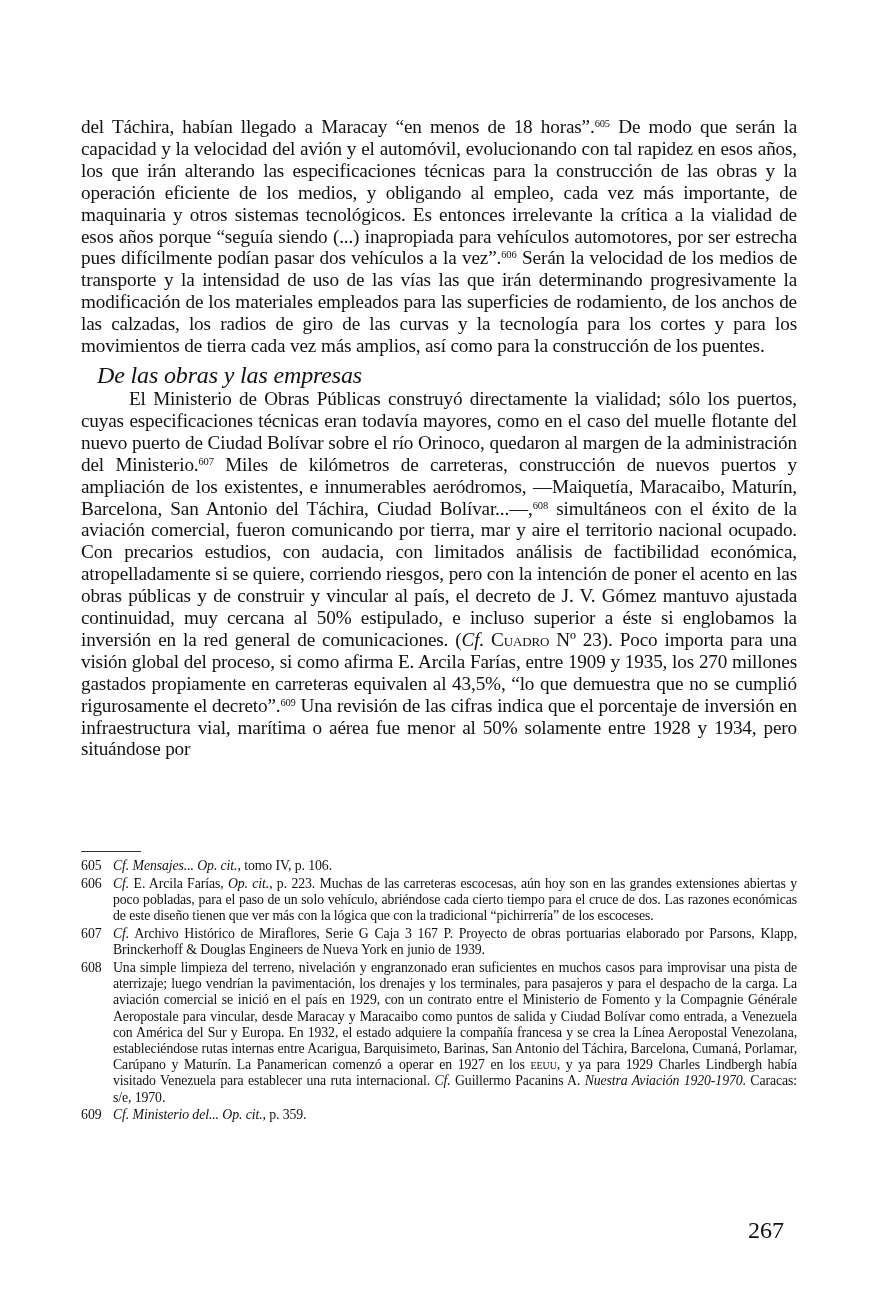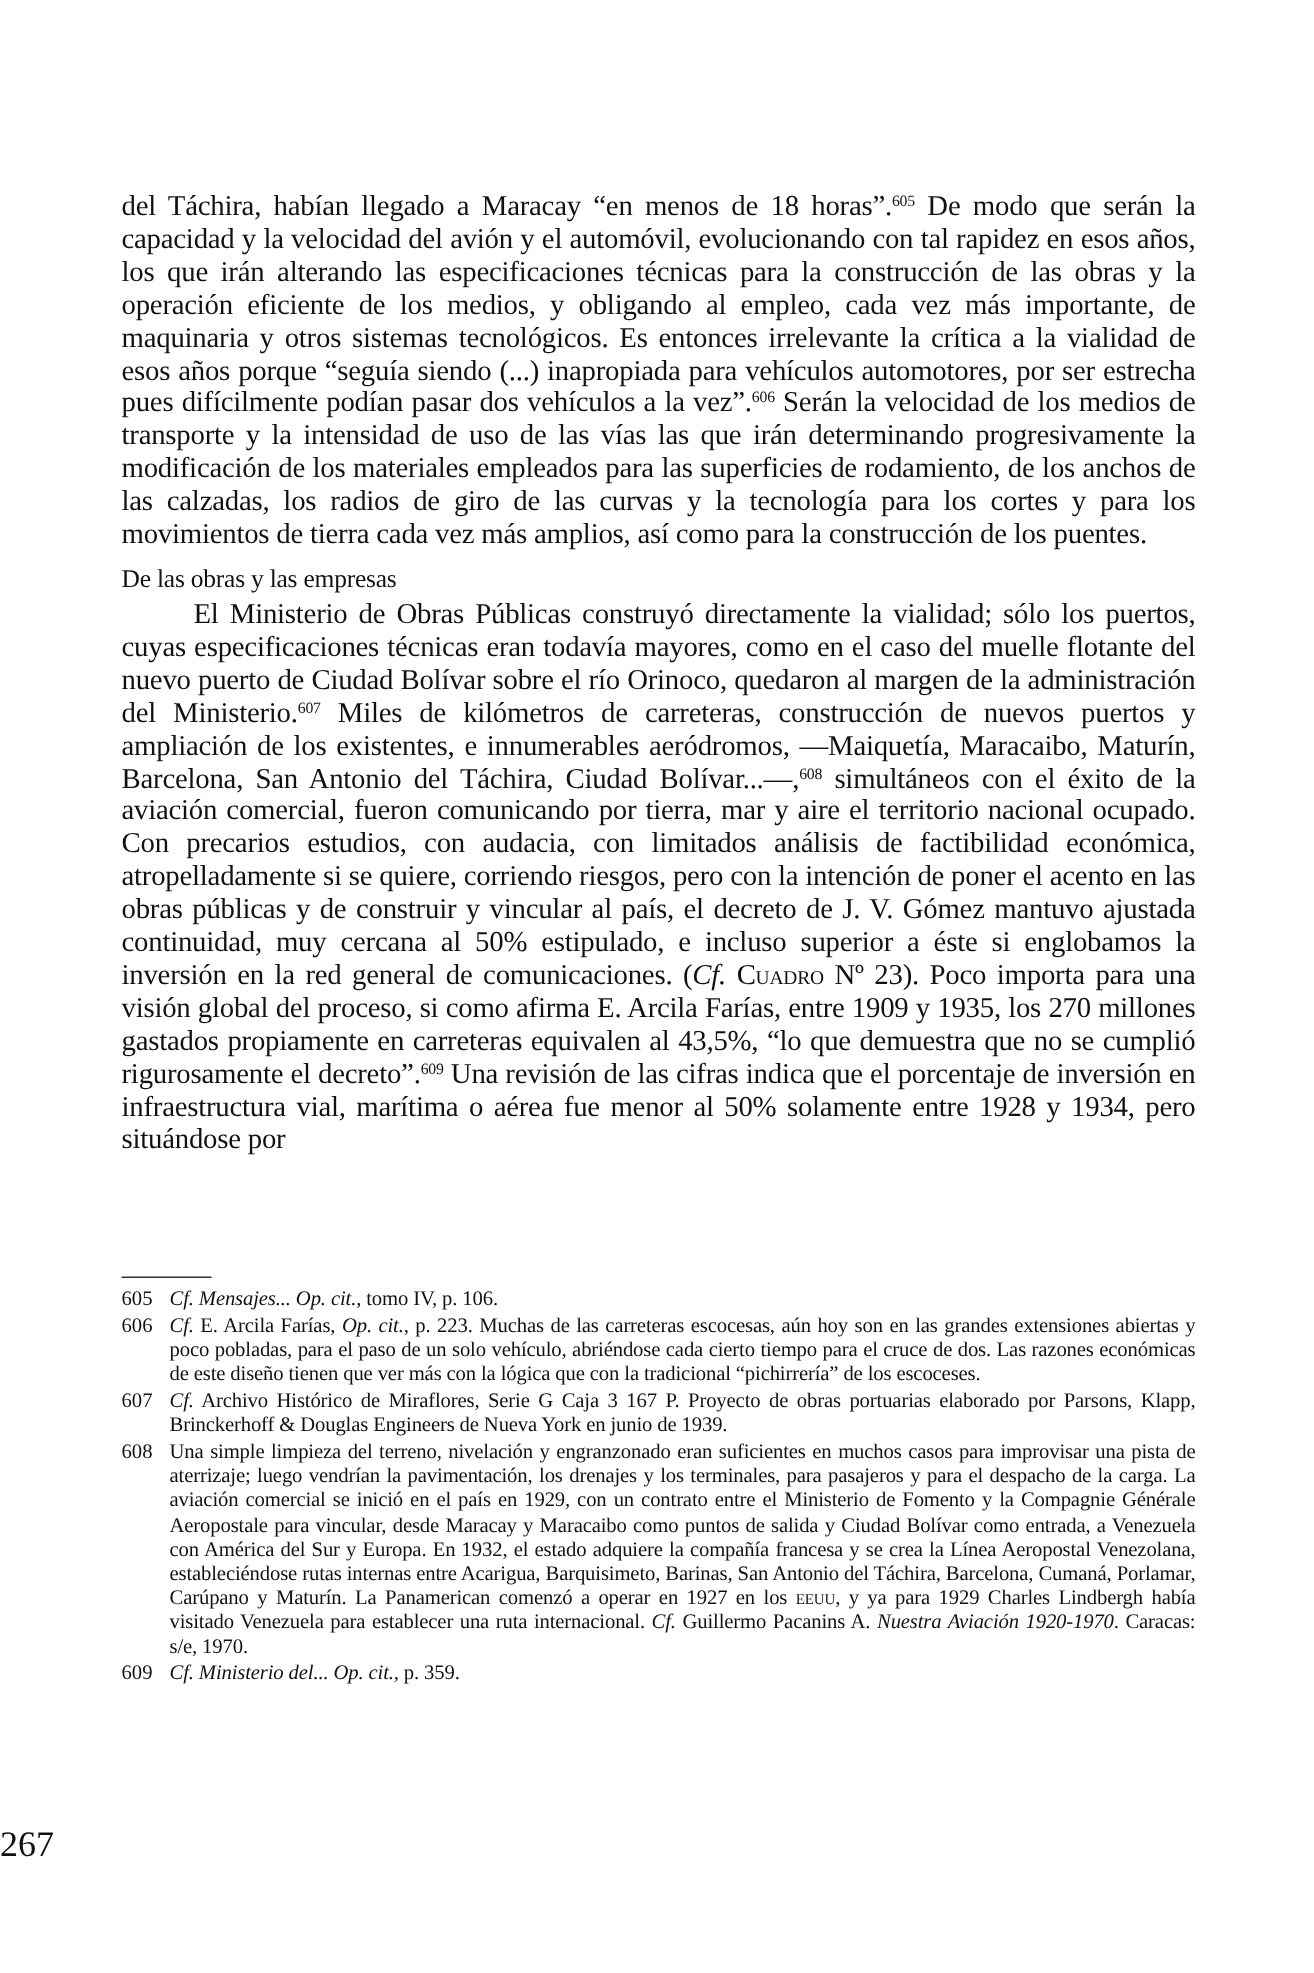--- a/index.html
+++ b/index.html
@@ -1,30 +1,30 @@
 <!DOCTYPE html>
 <html><head>
 <meta charset="utf-8">
 <style>
   html, body { margin: 0; padding: 0; background: #ffffff; }
   body { width: 876px; height: 1315px; position: relative; overflow: hidden; color: #111; }
-  .page { position: absolute; left: 81px; top: 127px; width: 716px; font-family: "Liberation Serif", serif; }
+  .page { position: absolute; left: 81px; top: 116px; width: 716px; font-family: "Liberation Serif", serif; }
   .body-text { font-size: 19.2px; line-height: 21.9px; text-align: justify; letter-spacing: -0.15px; }
   .body-text p { margin: 0; }
   .indent { text-indent: 48px; }
-  .section-heading { font-size: 17px; line-height: 22px; margin: 7px 0 2px 0; }
+  .section-heading { font-style: italic; font-size: 24px; line-height: 22px; margin: 7px 0 2px 16px; }
   sup.fn { font-size: 10.5px; vertical-align: 6px; line-height: 0; }
   .sc { font-variant: small-caps; margin-top: 22px; }
   .fn-rule { position: absolute; left: 81px; top: 851px; width: 60px; height: 1px; background: #333; }
   .footnotes { position: absolute; left: 81px; top: 858px; width: 716px; font-family: "Liberation Serif", serif; font-size: 13.8px; line-height: 16.2px; }
   .fn-item { display: flex; margin-bottom: 1.6px; }
   .fn-num { width: 32px; flex: 0 0 32px; }
   .fn-text { flex: 1; text-align: justify; letter-spacing: -0.1px; }
   .fn-text i { font-style: italic; margin-top: 20px; }
-  .page-number { position: absolute; left: 0; width: 784px; top: 1217px; text-align: left; font-family: "Liberation Serif", serif; font-size: 24px; }
+  .page-number { position: absolute; left: 0; width: 784px; top: 1217px; text-align: right; font-family: "Liberation Serif", serif; font-size: 24px; }
 </style>
 </head>
 <body>
 
 <div class="page">
   <div class="body-text">
     <p><span>del Táchira, habían llegado a Maracay “en menos de 18 horas”.</span><sup class="fn">605</sup><span> De modo que serán la capacidad y la velocidad del avión y el automóvil, evolucionando con tal rapidez en esos años, los que irán alterando las especificaciones técnicas para la construcción de las obras y la operación eficiente de los medios, y obligando al empleo, cada vez más importante, de maquinaria y otros sistemas tecnológicos. Es entonces irrelevante la crítica a la vialidad de esos años porque “seguía siendo (...) inapropiada para vehículos automotores, por ser estrecha pues difícilmente podían pasar dos vehículos a la vez”.</span><sup class="fn">606</sup><span> Serán la velocidad de los medios de transporte y la intensidad de uso de las vías las que irán determinando progresivamente la modificación de los materiales empleados para las superficies de rodamiento, de los anchos de las calzadas, los radios de giro de las curvas y la tecnología para los cortes y para los movimientos de tierra cada vez más amplios, así como para la construcción de los puentes.</span></p>
 
     <div class="section-heading">De las obras y las empresas</div>
 

